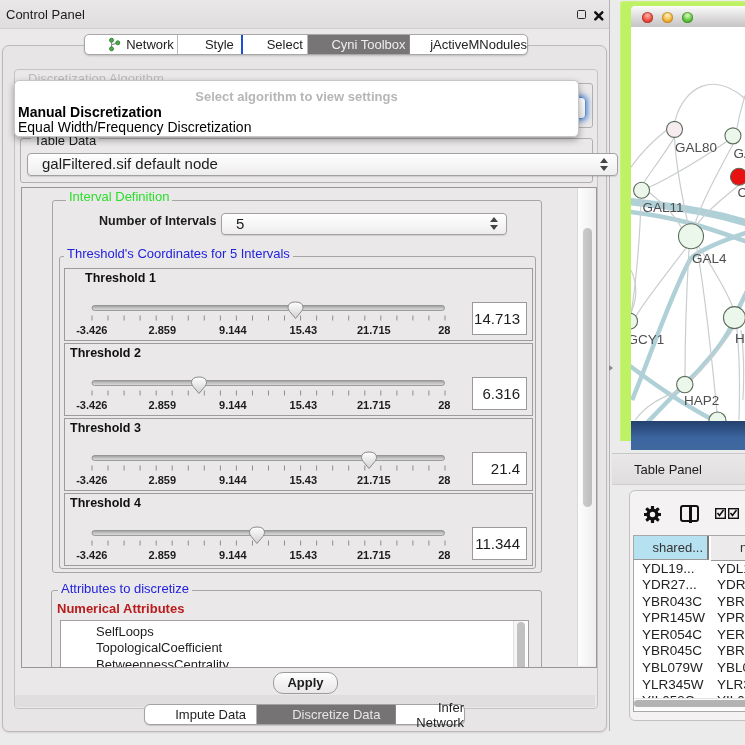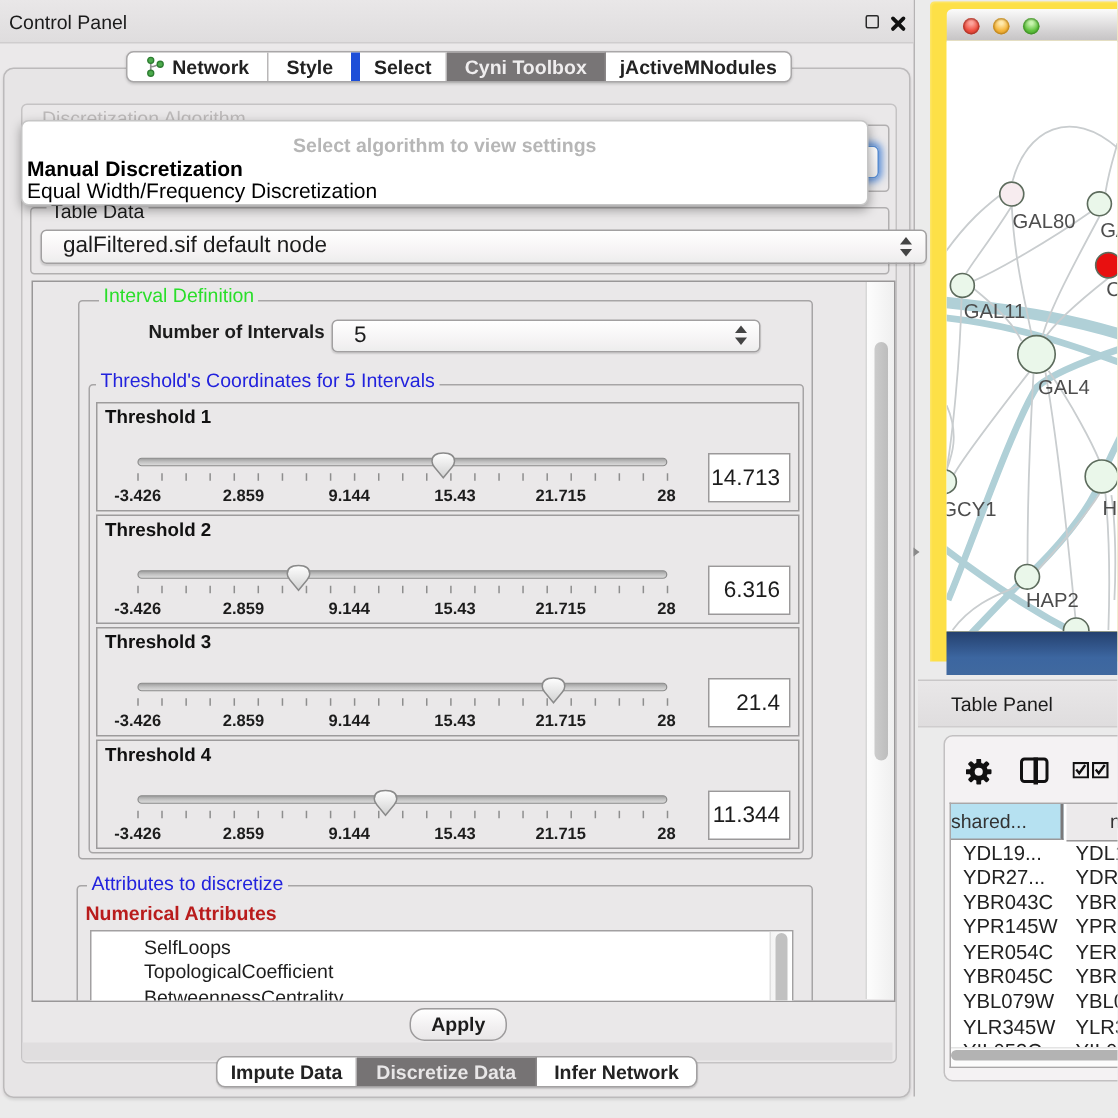--- a/index.html
+++ b/index.html
@@ -4,21 +4,21 @@
 <style>
   html,body{margin:0;padding:0;}
   body{width:745px;height:745px;overflow:hidden;background:#ebebeb;font-family:"Liberation Sans",sans-serif;position:relative;}
   .abs{position:absolute;}
   .combo{position:absolute;background:linear-gradient(#ffffff,#f4f2f3 70%,#ededed);border:1px solid #a2a0a1;border-radius:4px;box-shadow:0 1px 1px rgba(0,0,0,0.12);}
   .combo .ctext{position:absolute;left:14px;top:0;line-height:20px;font-size:15px;color:#1c1c1c;}
   .arrU{position:absolute;width:0;height:0;border-left:4px solid transparent;border-right:4px solid transparent;border-bottom:5px solid #444;}
   .arrD{position:absolute;width:0;height:0;border-left:4px solid transparent;border-right:4px solid transparent;border-top:5px solid #444;}
   .grp{position:absolute;border:1px solid #a7a5a6;border-radius:3px;}
   .gtitle{position:absolute;font-size:13px;background:#eae8e9;padding:0 3px;line-height:13px;}
-  .tseg{font-size:13px;font-weight:700;color:#222;display:flex;align-items:center;justify-content:center;}
+  .tseg{font-size:13px;font-weight:400;color:#222;display:flex;align-items:center;justify-content:center;padding-left:20px;}
 </style>
 </head>
 <body>
 
 <div class="abs" id="cpwin" style="left:0;top:0;width:609px;height:731px;background:#ebe9ea;border-right:1px solid #b5b3b4;">
 
   <div class="abs" style="left:0;top:0;width:609px;height:28px;background:linear-gradient(#e9e7e8,#dfddde);border-bottom:1px solid #cfcdce;">
     <div class="abs" style="left:6px;top:7px;font-size:13px;color:#1b1b1b;">Control Panel</div>
     <div class="abs" style="left:577px;top:10px;width:7px;height:7px;border:1.6px solid #2a2a2a;border-radius:1.5px;"></div>
     <svg class="abs" style="left:593px;top:10px;" width="12" height="12" viewBox="0 0 12 12">
@@ -34,21 +34,21 @@
 
   <div class="abs" style="left:84px;top:34px;width:442px;height:19px;background:#ffffff;border:1px solid #a9a7a8;border-radius:5px;box-shadow:0 1px 2px rgba(0,0,0,0.18);display:flex;">
     <div class="tseg" style="width:93px;border-right:1px solid #b9b7b8;">
       <svg width="13" height="15" viewBox="0 0 13 15" style="margin-right:5px;">
         <path d="M3.5 3.5 V11.5 M3.5 7.5 C6 7.5 7 6.5 9 6" stroke="#909090" stroke-width="1.1" fill="none"></path>
         <circle cx="3.5" cy="3.2" r="2" fill="#4cab4c" stroke="#2e7d32" stroke-width="0.9"></circle>
         <circle cx="9.8" cy="5.8" r="2" fill="#4cab4c" stroke="#2e7d32" stroke-width="0.9"></circle>
         <circle cx="3.5" cy="11.8" r="2" fill="#4cab4c" stroke="#2e7d32" stroke-width="0.9"></circle>
       </svg>
       Network</div>
-    <div class="tseg" style="width:55px;border-right:6px solid #1d4ed8;">Style</div>
+    <div class="tseg" style="width:55px;border-right:2px solid #1d4ed8;">Style</div>
     <div class="tseg" style="width:57px;border-right:1px solid #b9b7b8;">Select</div>
     <div class="tseg" style="width:105px;background:#787576;color:#efedee;border-right:1px solid #8a8788;">Cyni Toolbox</div>
     <div class="tseg" style="flex:1;border-radius:0 5px 5px 0;">jActiveMNodules</div>
   </div>
 
   <div class="grp" style="left:20px;top:83px;width:571px;height:43px;border-color:#b1afb0;"></div>
   <div class="abs" style="left:25px;top:71px;font-size:13px;color:#bdbaba;background:#eae8e9;padding:0 3px;">Discretization Algorithm</div>
 
   <div class="combo" style="left:27px;top:97px;width:557px;height:20px;border-color:#5b8fd4;box-shadow:0 0 5px 2px rgba(72,131,214,0.85);">
     <div class="arrU" style="right:8px;top:3px;border-bottom-color:#888;"></div>
@@ -68,21 +68,21 @@
 <div class="abs gtitle" style="left:44px;top:2px;color:#2ade2a;">Interval Definition</div>
 <div class="abs" style="left:77px;top:26px;font-size:12.5px;font-weight:700;color:#1c1c1c;">Number of Intervals</div>
 <div class="combo" style="left:199px;top:25px;width:284px;height:20px;">
 <div class="ctext">5</div>
 <div class="arrU" style="right:8px;top:3px;"></div>
 <div class="arrD" style="right:8px;top:11px;"></div>
       </div>
 <div class="grp" style="left:37px;top:68px;width:475px;height:311px;"></div>
 <div class="abs gtitle" style="left:42px;top:59px;color:#2222dd;">Threshold's Coordinates for 5 Intervals</div>
 <div class="abs" style="left:42px;top:80px;width:467px;height:71px;background:#eae8e9;border:1px solid #9d9b9c;">
-<div class="abs" style="left:5px;top:2px;font-size:12.5px;font-weight:700;color:#111;">Threshold 1</div>
+<div class="abs" style="left:20px;top:2px;font-size:12.5px;font-weight:700;color:#111;">Threshold 1</div>
 <svg class="abs" style="left:0;top:30px;" width="467" height="41" viewBox="0 0 467 41">
 <defs>
             <linearGradient id="trk0" x1="0" y1="0" x2="0" y2="1">
               <stop offset="0" stop-color="#9b9b9b"></stop>
               <stop offset="0.5" stop-color="#c3c3c3"></stop>
               <stop offset="1" stop-color="#dedede"></stop>
             </linearGradient>
 <linearGradient id="th0" x1="0" y1="0" x2="0" y2="1">
               <stop offset="0" stop-color="#fefefe"></stop>
               <stop offset="1" stop-color="#d2d2d2"></stop>
@@ -290,21 +290,21 @@
   </div>
 
 </div>
 
 <div class="abs" style="left:14px;top:80px;width:563px;height:55px;background:#ffffff;border:1px solid #c6c6c6;border-radius:5px;box-shadow:0 3px 7px rgba(0,0,0,0.35);z-index:50;">
   <div style="position:absolute;left:3px;top:23px;font-size:14px;font-weight:700;color:#000;">Manual Discretization</div>
   <div style="position:absolute;left:0;top:8px;width:100%;text-align:center;font-size:13px;font-weight:700;color:#b6b6b6;">Select algorithm to view settings</div>
   <div style="position:absolute;left:3px;top:38px;font-size:14px;color:#000;">Equal Width/Frequency Discretization</div>
 </div>
 
-<div class="abs" style="left:620px;top:1px;width:125px;height:440px;background:#fde047;border-radius:3px 0 0 0;box-shadow:inset 1px 1px 1px rgba(255,255,255,0.18);">
+<div class="abs" style="left:620px;top:1px;width:125px;height:440px;background:#bef264;border-radius:3px 0 0 0;box-shadow:inset 1px 1px 1px rgba(255,255,255,0.18);">
 
   <div class="abs" style="left:11px;top:5px;width:114px;height:21px;background:linear-gradient(#fbfbfb,#d2d0d1 75%,#c6c4c5);border-bottom:1px solid #807e7f;border-radius:4px 0 0 0;">
     <div class="abs" style="left:10.5px;top:5.5px;width:11.5px;height:11.5px;border-radius:50%;background:radial-gradient(circle at 50% 30%, #fca49b 10%, #ef4f41 55%, #d83a2c);box-shadow:inset 0 0 1px 1px rgba(140,40,30,0.6);"></div>
     <div class="abs" style="left:30.5px;top:5.5px;width:11.5px;height:11.5px;border-radius:50%;background:radial-gradient(circle at 50% 30%, #ffe9ac 10%, #f5b53b 55%, #e09c26);box-shadow:inset 0 0 1px 1px rgba(160,110,20,0.6);"></div>
     <div class="abs" style="left:50.5px;top:5.5px;width:11.5px;height:11.5px;border-radius:50%;background:radial-gradient(circle at 50% 30%, #c8f3ae 10%, #62c440 55%, #4aaa2c);box-shadow:inset 0 0 1px 1px rgba(50,120,30,0.6);"></div>
   </div>
 
   <div class="abs" style="left:11px;top:26px;width:114px;height:394px;background:#ffffff;overflow:hidden;">
     <svg width="114" height="394" viewBox="631 26.5 114 394.5" style="position:absolute;left:0;top:0;">
       <g fill="none" stroke="#b0d0d7">
@@ -385,21 +385,21 @@
   <div class="abs" style="left:50px;top:14px;width:15px;height:13px;border:2.6px solid #111;border-radius:3px;"></div>
   <div class="abs" style="left:59.2px;top:14px;width:2.6px;height:18.2px;background:#111;"></div>
   <svg class="abs" style="left:85px;top:17px;" width="25" height="11" viewBox="0 0 25 11">
     <rect x="0.7" y="0.7" width="9.6" height="9.6" fill="none" stroke="#111" stroke-width="1.4"></rect>
     <path d="M2.5 5 L4.5 7.5 L8.5 2" stroke="#111" stroke-width="1.6" fill="none"></path>
     <rect x="13.7" y="0.7" width="9.6" height="9.6" fill="none" stroke="#111" stroke-width="1.4"></rect>
     <path d="M15.5 5 L17.5 7.5 L21.5 2" stroke="#111" stroke-width="1.6" fill="none"></path>
   </svg>
 
   <div class="abs" style="left:3px;top:44px;width:117px;height:175px;border-left:1px solid #a9a7a8;border-top:1px solid #a9a7a8;border-bottom:1px solid #a9a7a8;background:#fff;overflow:hidden;">
-    <div class="abs" style="left:0;top:0;width:75px;height:24px;background:#b6e1f1;border-right:2px solid #7b797a;border-bottom:1px solid #9a9899;font-size:13px;color:#333;padding-right:4px;box-sizing:border-box;line-height:24px;">shared...</div>
+    <div class="abs" style="left:0;top:0;width:75px;height:24px;background:#b6e1f1;border-right:2px solid #7b797a;border-bottom:1px solid #9a9899;font-size:13px;color:#333;text-align:right;padding-right:4px;box-sizing:border-box;line-height:24px;">shared...</div>
     <div class="abs" style="left:77px;top:0;width:40px;height:24px;background:#eceaeb;border-bottom:1px solid #9a9899;font-size:13px;color:#333;line-height:24px;padding-left:29px;">nam</div>
     <div class="abs" style="left:8px;top:24.5px;width:70px;font-size:13.5px;color:#222;line-height:16.6px;">YDL19...<br>YDR27...<br>YBR043C<br>YPR145W<br>YER054C<br>YBR045C<br>YBL079W<br>YLR345W<br>YIL053C</div>
     <div class="abs" style="left:83px;top:24.5px;width:40px;font-size:13.5px;color:#222;line-height:16.6px;">YDL19<br>YDR25<br>YBR04<br>YPR14<br>YER05<br>YBR04<br>YBL07<br>YLR34<br>YIL05</div>
     <div class="abs" style="left:0;top:162px;width:117px;height:12px;background:#fcfcfc;border-top:1px solid #e4e4e4;">
       <div class="abs" style="left:0px;top:1px;width:117px;height:7px;background:#b3b3b3;border-radius:4px;"></div>
     </div>
   </div>
 </div>
 
 </body></html>

